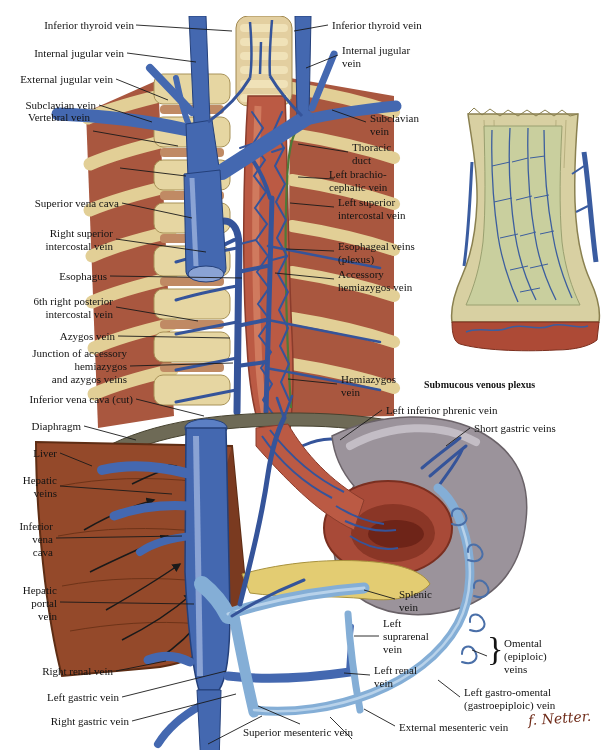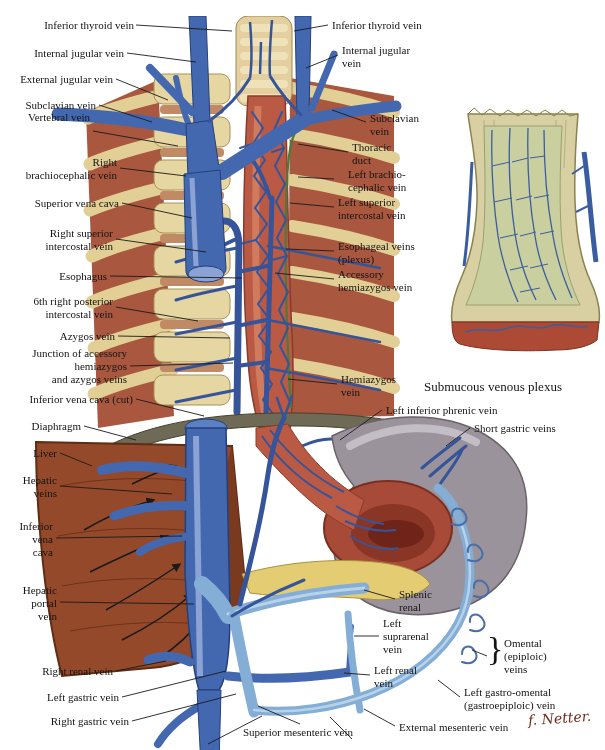--- a/index.html
+++ b/index.html
@@ -3,21 +3,21 @@
 <meta charset="utf-8">
 <style>
   * { box-sizing: border-box; margin: 0; padding: 0; }
   body { background: #ffffff; font-family: "Liberation Serif", serif; }
   .figure { position: relative; width: 605px; height: 750px; margin: 16px auto; background: #fff; overflow: hidden; }
   .art, .leaders { position: absolute; left: 0; top: 0; }
   .leaders { z-index: 5; pointer-events: none; }
   .lbl { position: absolute; z-index: 6; font: 11px/1.18 "Liberation Serif", serif; color: #141414; white-space: pre-line; }
   .lbl.r { text-align: right; }
   .lbl.l { text-align: left; }
-  .heading { font-weight: normal; font-size: 13px; }
+  .heading { font-weight: bold; font-size: 10px; }
   .brace { position: absolute; z-index: 6; font: 34px/0.9 "Liberation Serif", serif; color: #141414; }
   .signature { position: absolute; z-index: 6; font: italic 14px "DejaVu Serif", serif; color: #6e2a18; transform: rotate(-4deg); }
 </style>
 </head>
 <body>
 
 <div class="figure">
 
   <svg class="art" width="605" height="750" viewBox="0 0 605 750">
     <defs>
@@ -314,22 +314,20 @@
       <line x1="300" y1="708" x2="258" y2="690"></line>
       <line x1="352" y1="723" x2="330" y2="701"></line>
     </g>
   </svg>
 
   <div class="lbl r" style="left:4px;top:3px;width:130px">Inferior thyroid vein</div>
   <div class="lbl r" style="left:0;top:31px;width:124px">Internal jugular vein</div>
   <div class="lbl r" style="left:0;top:57px;width:113px">External jugular vein</div>
   <div class="lbl r" style="left:0;top:83px;width:96px">Subclavian vein</div>
   <div class="lbl r" style="left:0;top:95px;width:90px">Vertebral vein</div>
-  <div class="lbl r" style="left:0;top:140px;width:117px">Right
-brachiocephalic vein</div>
   <div class="lbl r" style="left:0;top:181px;width:119px">Superior vena cava</div>
   <div class="lbl r" style="left:0;top:211px;width:113px">Right superior
 intercostal vein</div>
   <div class="lbl r" style="left:0;top:254px;width:107px">Esophagus</div>
   <div class="lbl r" style="left:0;top:279px;width:113px">6th right posterior
 intercostal vein</div>
   <div class="lbl r" style="left:0;top:314px;width:115px">Azygos vein</div>
   <div class="lbl r" style="left:0;top:331px;width:127px">Junction of accessory
 hemiazygos
 and azygos veins</div>
@@ -348,35 +346,35 @@
   <div class="lbl r" style="left:0;top:675px;width:119px">Left gastric vein</div>
   <div class="lbl r" style="left:0;top:699px;width:129px">Right gastric vein</div>
 
   <div class="lbl l" style="left:332px;top:3px">Inferior thyroid vein</div>
   <div class="lbl l" style="left:342px;top:28px">Internal jugular
 vein</div>
   <div class="lbl l" style="left:370px;top:96px">Subclavian
 vein</div>
   <div class="lbl l" style="left:352px;top:125px">Thoracic
 duct</div>
-  <div class="lbl l" style="left:348px;top:152px">Left brachio-
+  <div class="lbl l" style="left:329px;top:152px">Left brachio-
 cephalic vein</div>
   <div class="lbl l" style="left:338px;top:180px">Left superior
 intercostal vein</div>
   <div class="lbl l" style="left:338px;top:252px">Accessory
 hemiazygos vein</div>
   <div class="lbl l" style="left:338px;top:224px">Esophageal veins
 (plexus)</div>
   <div class="lbl l" style="left:341px;top:357px">Hemiazygos
 vein</div>
   <div class="lbl l heading" style="left:424px;top:363px">Submucous venous plexus</div>
   <div class="lbl l" style="left:386px;top:388px">Left inferior phrenic vein</div>
   <div class="lbl l" style="left:474px;top:406px">Short gastric veins</div>
   <div class="lbl l" style="left:399px;top:572px">Splenic
-renal</div>
+vein</div>
   <div class="lbl l" style="left:383px;top:601px">Left
 suprarenal
 vein</div>
   <div class="brace" style="left:487px;top:618px">}</div>
   <div class="lbl l" style="left:504px;top:621px">Omental
 (epiploic)
 veins</div>
   <div class="lbl l" style="left:374px;top:648px">Left renal
 vein</div>
   <div class="lbl l" style="left:464px;top:670px">Left gastro-omental

